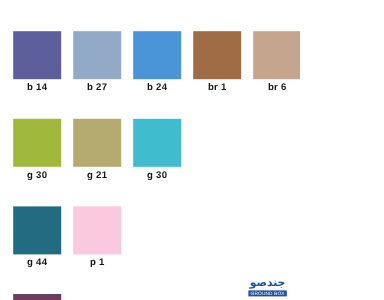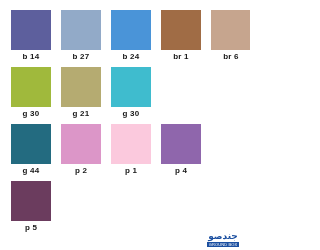--- a/index.html
+++ b/index.html
@@ -22,20 +22,21 @@
     padding: 10px 0 0 0;
   }
   .swatch-row {
     display: flex;
     flex-direction: row;
     justify-content: flex-start;
     align-items: flex-start;
     height: 57px;
     padding-left: 11px;
     box-sizing: border-box;
+    margin-top: 16px;
   }
   .swatch-cell {
     width: 40px;
     margin-right: 10px;
     display: flex;
     flex-direction: column;
     align-items: center;
   }
   .swatch-chip {
     width: 40px;
@@ -127,30 +128,22 @@
       <span class="swatch-label">g 30</span>
     </div>
   </div>
 
   <div class="swatch-row">
     <div class="swatch-cell">
       <span class="swatch-chip" style="background-color: rgb(35, 107, 128);"></span>
       <span class="swatch-label">g 44</span>
     </div>
     <div class="swatch-cell">
-      <span class="swatch-chip" style="background-color: rgb(220, 150, 200);"></span>
-      <span class="swatch-label">p 2</span>
-    </div>
-    <div class="swatch-cell">
       <span class="swatch-chip" style="background-color: rgb(251, 201, 221);"></span>
       <span class="swatch-label">p 1</span>
-    </div>
-    <div class="swatch-cell">
-      <span class="swatch-chip" style="background-color: rgb(143, 102, 172);"></span>
-      <span class="swatch-label">p 4</span>
     </div>
   </div>
 
   <div class="swatch-row">
     <div class="swatch-cell">
       <span class="swatch-chip" style="background-color: rgb(107, 60, 94);"></span>
       <span class="swatch-label">p 5</span>
     </div>
   </div>
 

